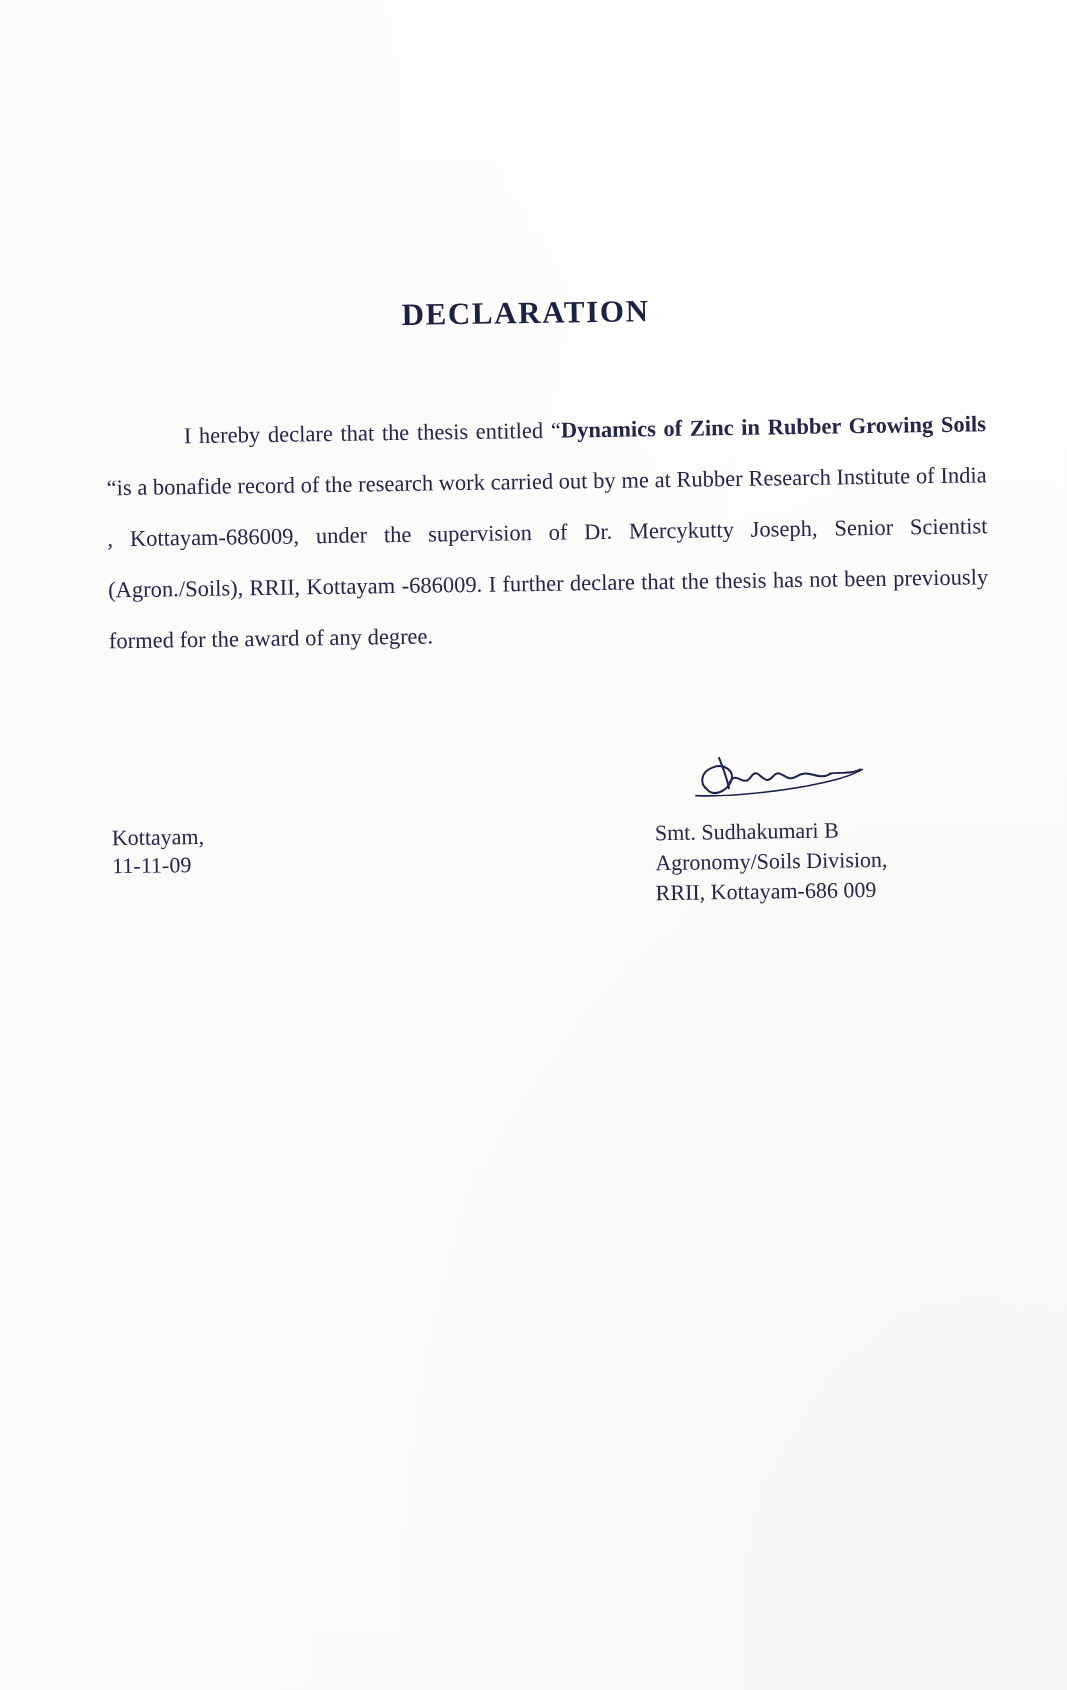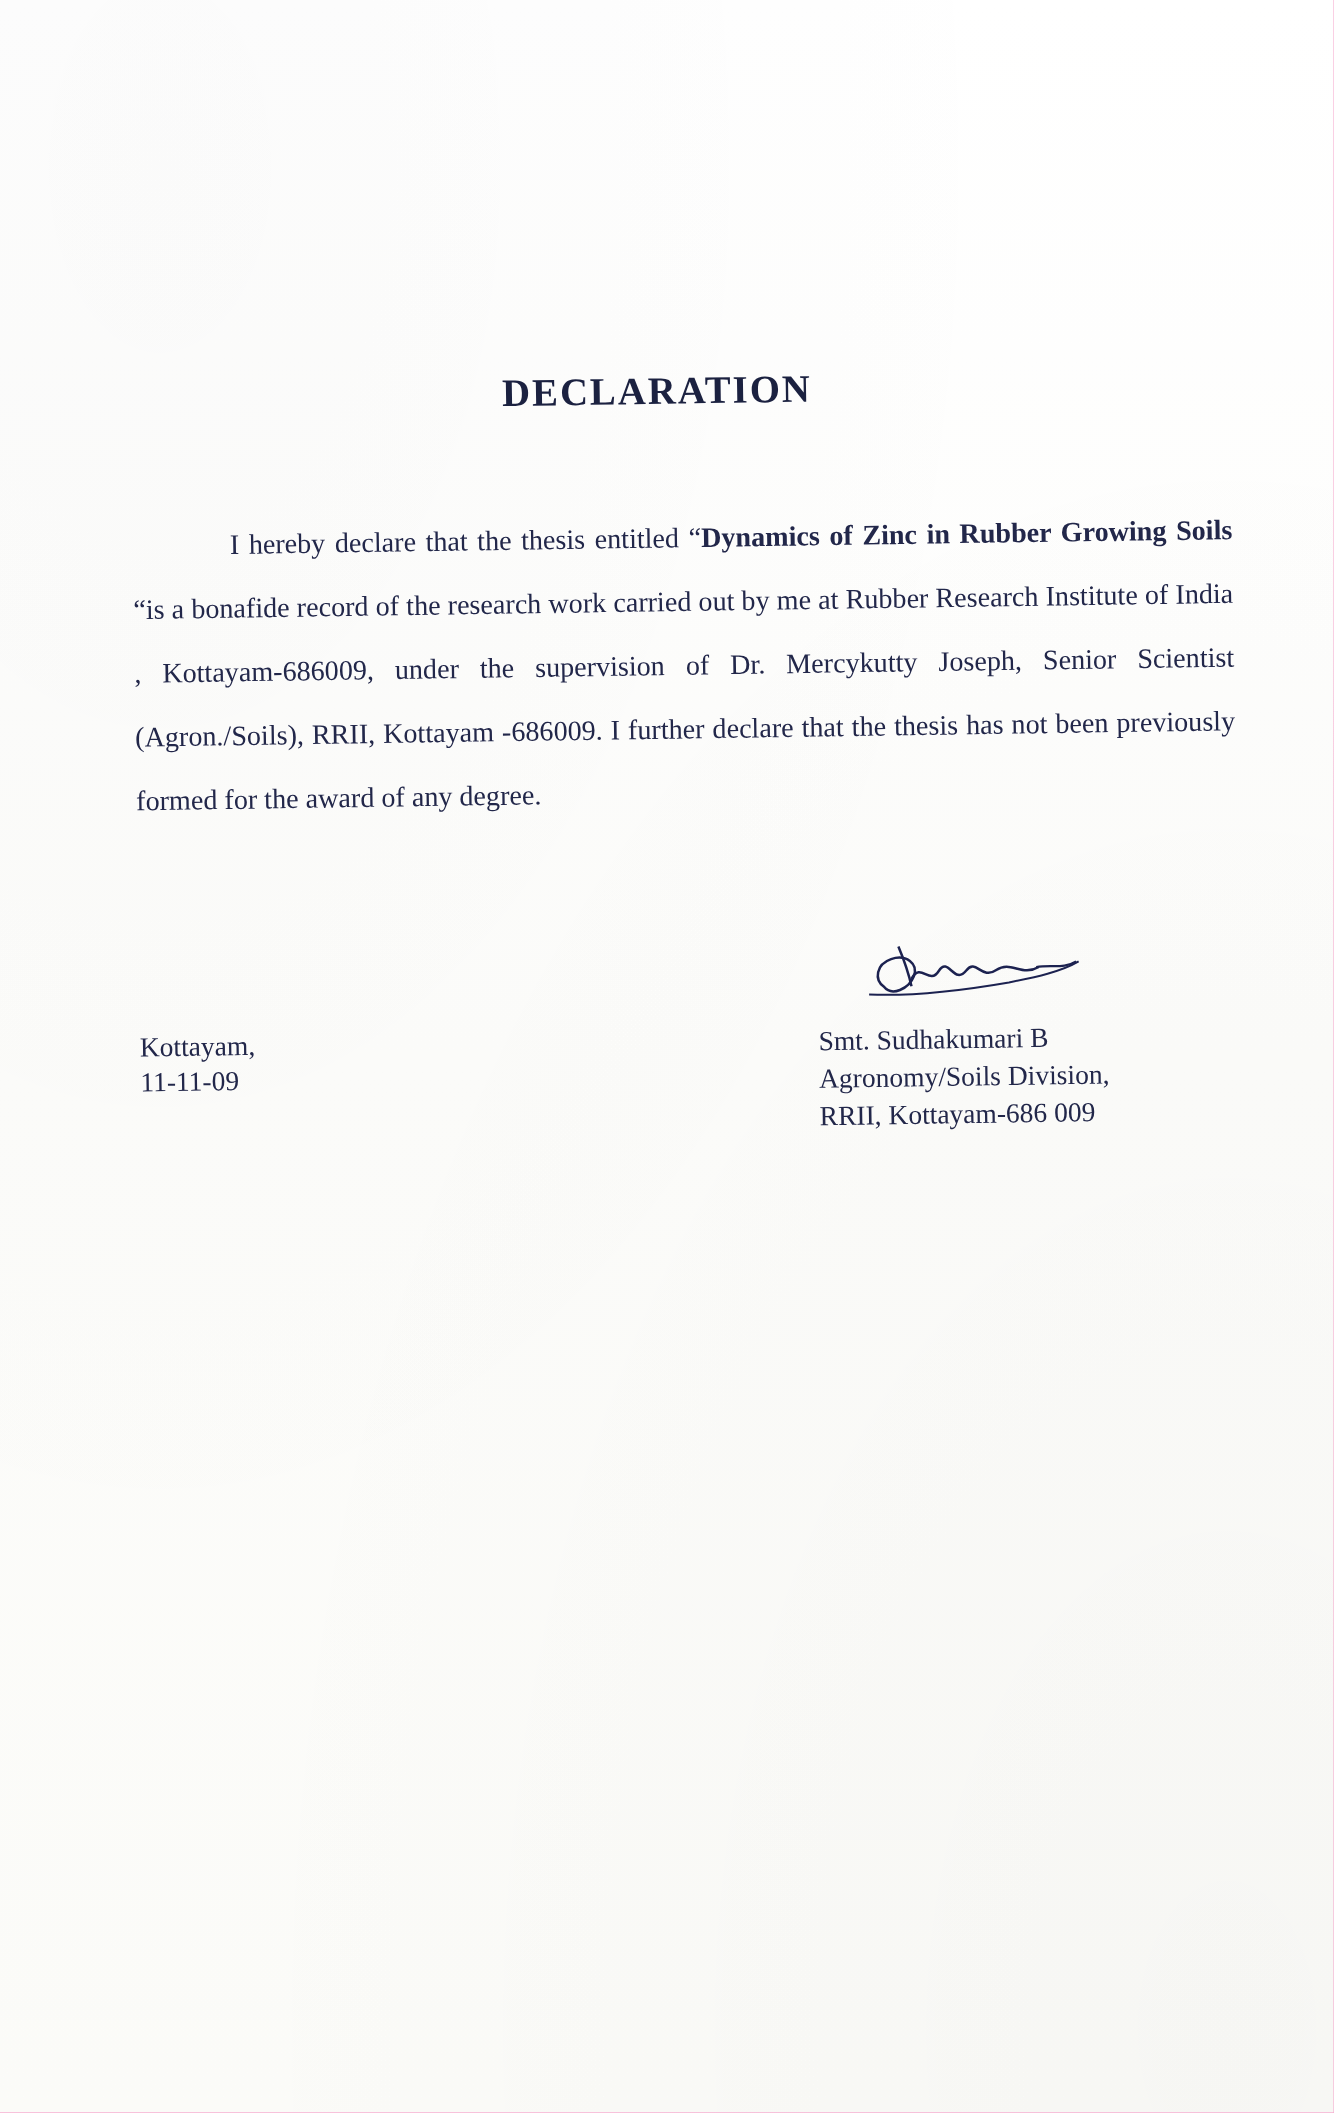--- a/index.html
+++ b/index.html
@@ -13,21 +13,21 @@
     position: relative;
     overflow: hidden;
     font-family: "Liberation Serif", serif;
     color: #1e2340;
   }
 
   
   .page {
     position: absolute;
     inset: 0;
-    background: #ec4899;
+    background: #ef4444;
   }
 
   .scan-tint {
     position: absolute;
     inset: 0;
     background:
       radial-gradient(ellipse at 12% 8%, rgba(0,0,0,0.015), rgba(0,0,0,0) 55%),
       radial-gradient(ellipse at 92% 96%, rgba(0,0,0,0.02), rgba(0,0,0,0) 60%),
       linear-gradient(180deg, #ffffff 0%, #fcfcfa 50%, #fbfbf8 100%);
     pointer-events: none;

